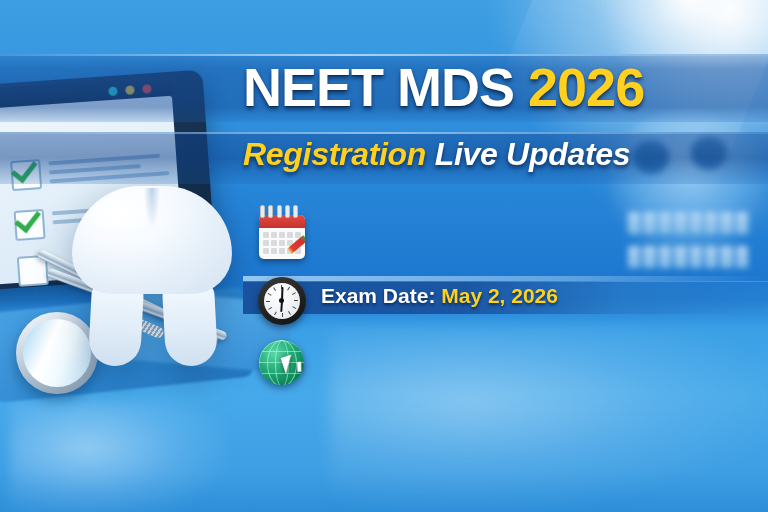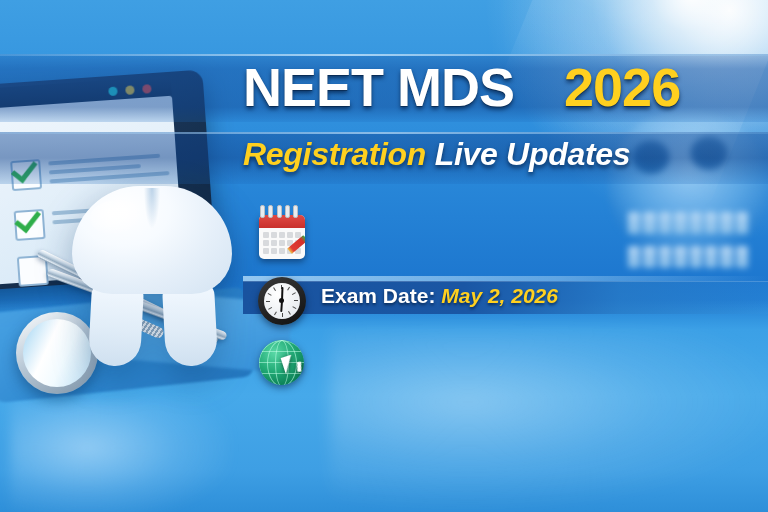--- a/index.html
+++ b/index.html
@@ -164,21 +164,21 @@
     background:linear-gradient(90deg, rgba(150,205,245,.25), rgba(185,222,250,.7) 50%, rgba(150,205,245,.18));
   }
 
   .title{
     position:absolute;left:243px;top:60px;width:500px;
     font-size:54px;font-weight:bold;letter-spacing:-1px;line-height:1;
     color:#ffffff;
     text-shadow:0 3px 4px rgba(4,34,72,.75), 0 1px 0 rgba(0,0,0,.4);
     white-space:nowrap;
   }
-  .title .yr{color:#ffd01f;margin-left:36px;}
+  .title .yr{color:#ffd01f;}
   .subtitle{
     position:absolute;left:243px;top:138px;width:520px;
     font-size:32px;font-weight:bold;font-style:italic;line-height:1;
     color:#ffffff;letter-spacing:-.3px;
     text-shadow:0 3px 4px rgba(4,34,72,.75);
     white-space:nowrap;
   }
   .subtitle .hl{color:#ffd01f;}
 
   
@@ -192,21 +192,21 @@
     background:linear-gradient(90deg, rgba(170,214,247,.85), rgba(150,202,242,.55) 60%, rgba(150,202,242,0) 100%);
   }
   .info-bar.b1{top:220px;}
   .info-bar.b2{top:281px;}
   .info-bar.b3{top:342px;}
   .info-text{
     position:absolute;left:78px;top:3px;
     font-size:21px;font-weight:bold;color:#ffffff;white-space:nowrap;
     text-shadow:0 2px 3px rgba(2,24,55,.7);
   }
-  .info-text .em{color:#ffd01f;font-style:italic;}
+  .info-text .em{color:#ffd01f;}
 
   
   .icon-wrap{position:absolute;left:255px;width:56px;height:56px;}
   .icon-wrap.i1{top:209px;}
   .icon-wrap.i2{top:272px;}
   .icon-wrap.i3{top:334px;}
 
   
   .cal{position:absolute;left:4px;top:6px;width:46px;height:44px;border-radius:5px;background:#fafafa;box-shadow:0 3px 6px rgba(3,28,60,.5);overflow:hidden;}
   .cal-top{position:absolute;left:0;top:0;width:100%;height:13px;background:linear-gradient(180deg,#e04a44,#c9302c);}

